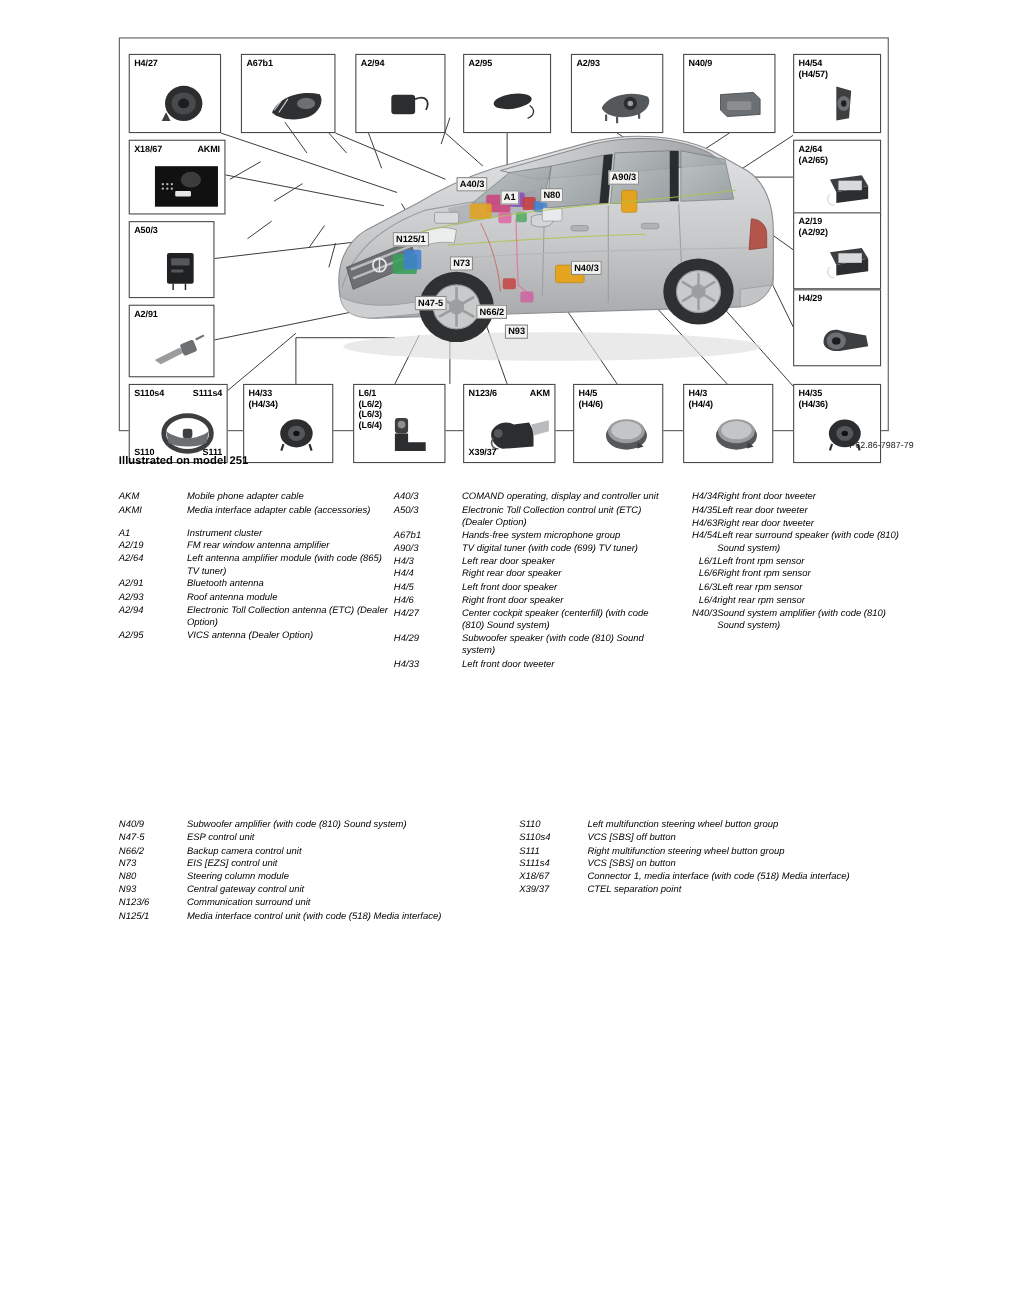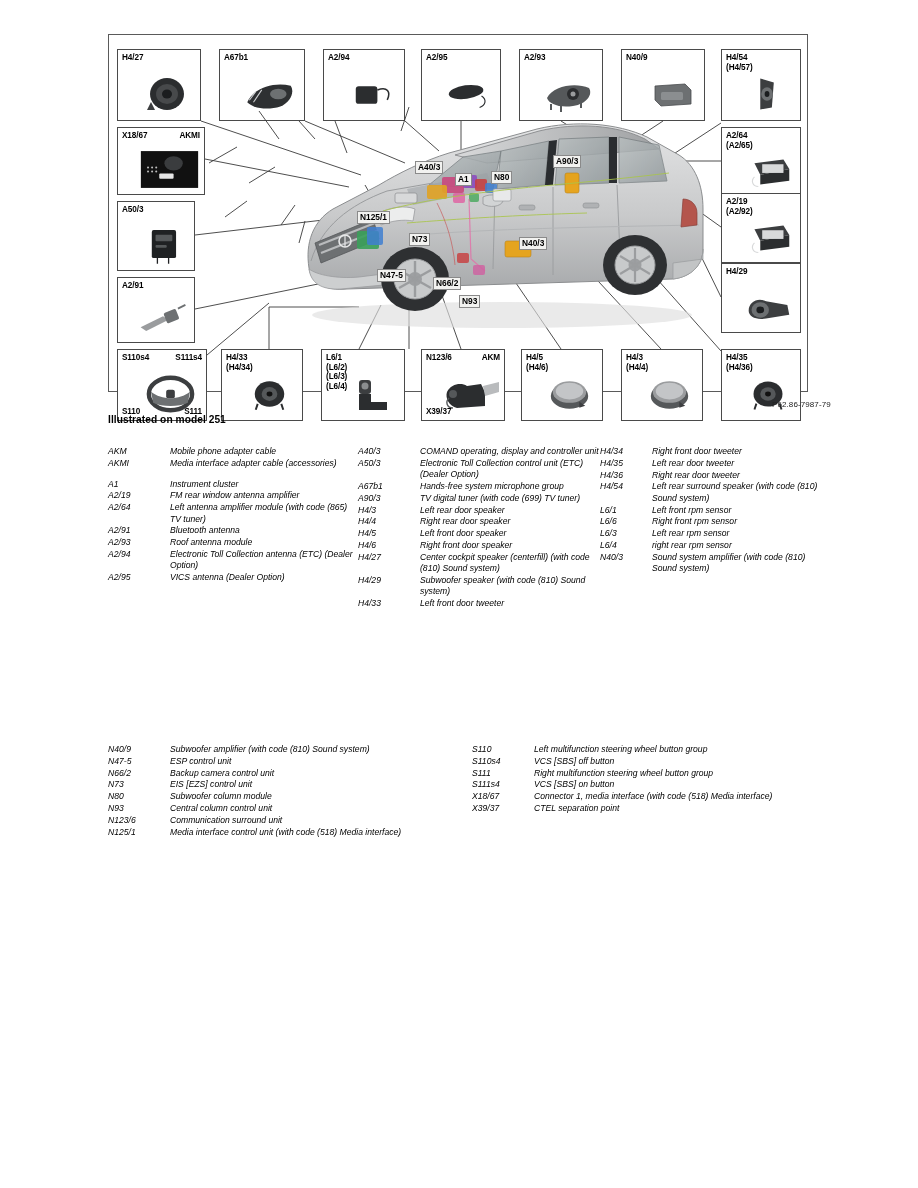--- a/index.html
+++ b/index.html
@@ -121,21 +121,21 @@
     flex: 1 1 auto;
   }
   .spacer-row { height: 9px; }
 
   
   #legend-upper-col1 { left: 108px; top: 446px; width: 250px; }
   #legend-upper-col1 .legend-code { width: 62px; }
   #legend-upper-col2 { left: 358px; top: 446px; width: 242px; }
   #legend-upper-col2 .legend-code { width: 62px; }
   #legend-upper-col3 { left: 600px; top: 446px; width: 218px; }
-  #legend-upper-col3 .legend-code { width: 52px; }
+  #legend-upper-col3 .legend-code { width: 52px; text-align: right; }
 
   
   #legend-lower-col1 { left: 108px; top: 744px; width: 360px; }
   #legend-lower-col1 .legend-code { width: 62px; }
   #legend-lower-col2 { left: 472px; top: 744px; width: 370px; }
   #legend-lower-col2 .legend-code { width: 62px; }
 </style>
 </head>
 <body>
 
@@ -607,21 +607,21 @@
 <div id="legend-upper-col3" class="legend-col">
     <div class="legend-row">
       <div class="legend-code">H4/34</div>
       <div class="legend-desc">Right front door tweeter</div>
     </div>
     <div class="legend-row">
       <div class="legend-code">H4/35</div>
       <div class="legend-desc">Left rear door tweeter</div>
     </div>
     <div class="legend-row">
-      <div class="legend-code">H4/36</div>
+      <div class="legend-code">H4/63</div>
       <div class="legend-desc">Right rear door tweeter</div>
     </div>
     <div class="legend-row">
       <div class="legend-code">H4/54</div>
       <div class="legend-desc">Left rear surround speaker (with code (810) Sound system)</div>
     </div>
     <div class="legend-row">
       <div class="legend-code">L6/1</div>
       <div class="legend-desc">Left front rpm sensor</div>
     </div>
@@ -655,25 +655,25 @@
     <div class="legend-row">
       <div class="legend-code">N66/2</div>
       <div class="legend-desc">Backup camera control unit</div>
     </div>
     <div class="legend-row">
       <div class="legend-code">N73</div>
       <div class="legend-desc">EIS [EZS] control unit</div>
     </div>
     <div class="legend-row">
       <div class="legend-code">N80</div>
-      <div class="legend-desc">Subwoofer column module</div>
+      <div class="legend-desc">Steering column module</div>
     </div>
     <div class="legend-row">
       <div class="legend-code">N93</div>
-      <div class="legend-desc">Central column control unit</div>
+      <div class="legend-desc">Central gateway control unit</div>
     </div>
     <div class="legend-row">
       <div class="legend-code">N123/6</div>
       <div class="legend-desc">Communication surround unit</div>
     </div>
     <div class="legend-row">
       <div class="legend-code">N125/1</div>
       <div class="legend-desc">Media interface control unit (with code (518) Media interface)</div>
     </div>
   </div>

